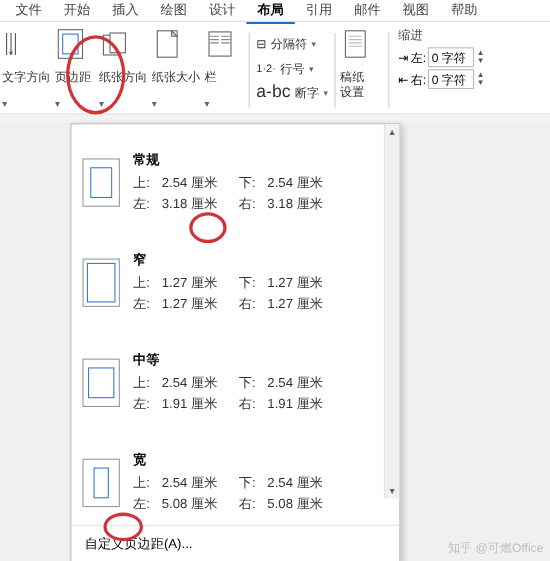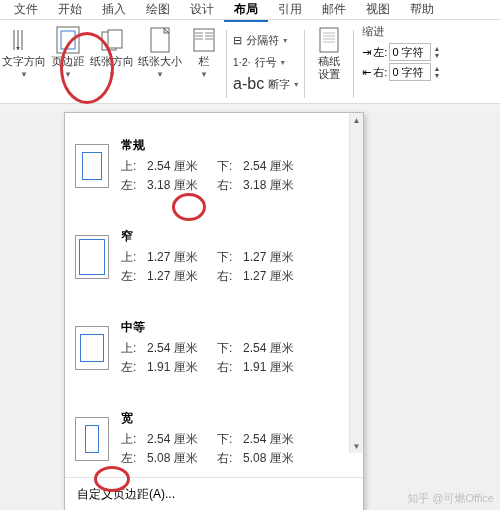--- a/index.html
+++ b/index.html
@@ -34,22 +34,22 @@
     display: flex;
     background: #fff;
     border-bottom: 1px solid #dcdcdc;
     height: 84px;
     padding: 4px 0;
     align-items: flex-start;
   }
   .ribbon-btn {
     display: flex;
     flex-direction: column;
-    align-items: center;
-    gap: 1px;
+    align-items: flex-start;
+    gap: 11px;
     padding: 2px 2px;
     cursor: pointer;
     min-width: 40px;
   }
   .ribbon-btn .label {
     font-size: 11px;
     color: #333;
     text-align: center;
     line-height: 13px;
   }

